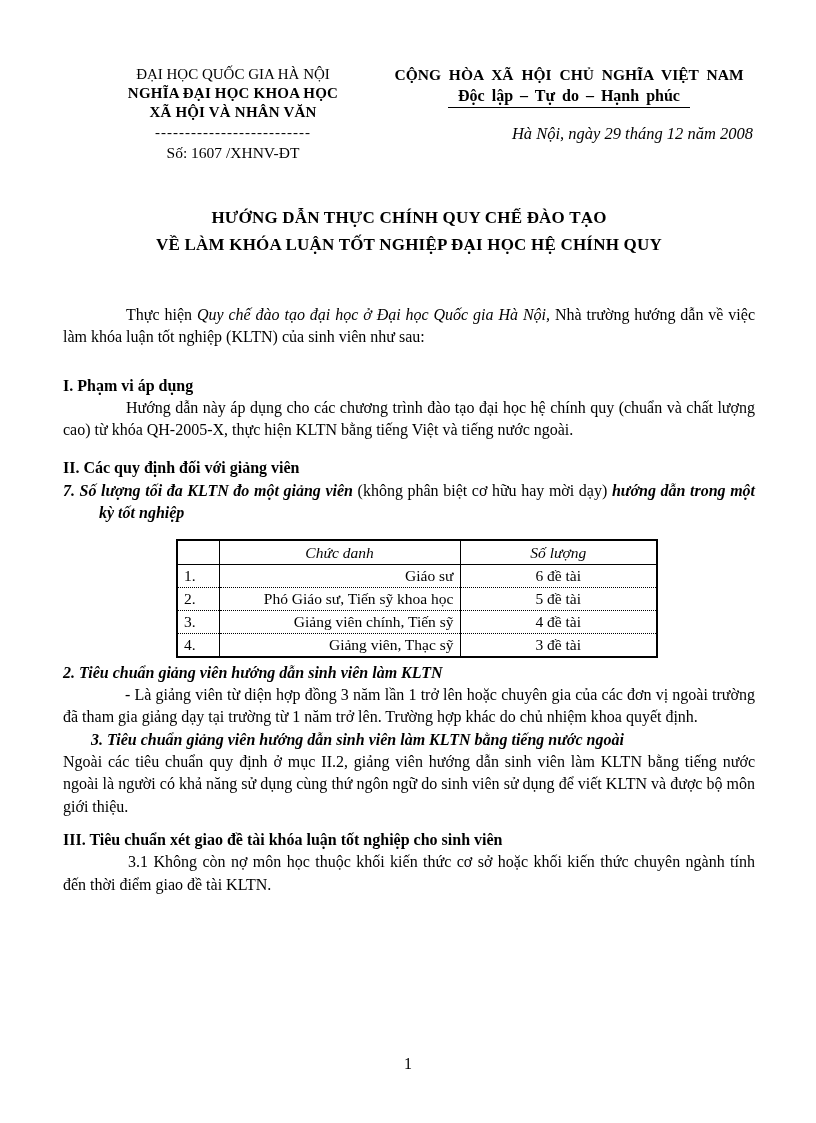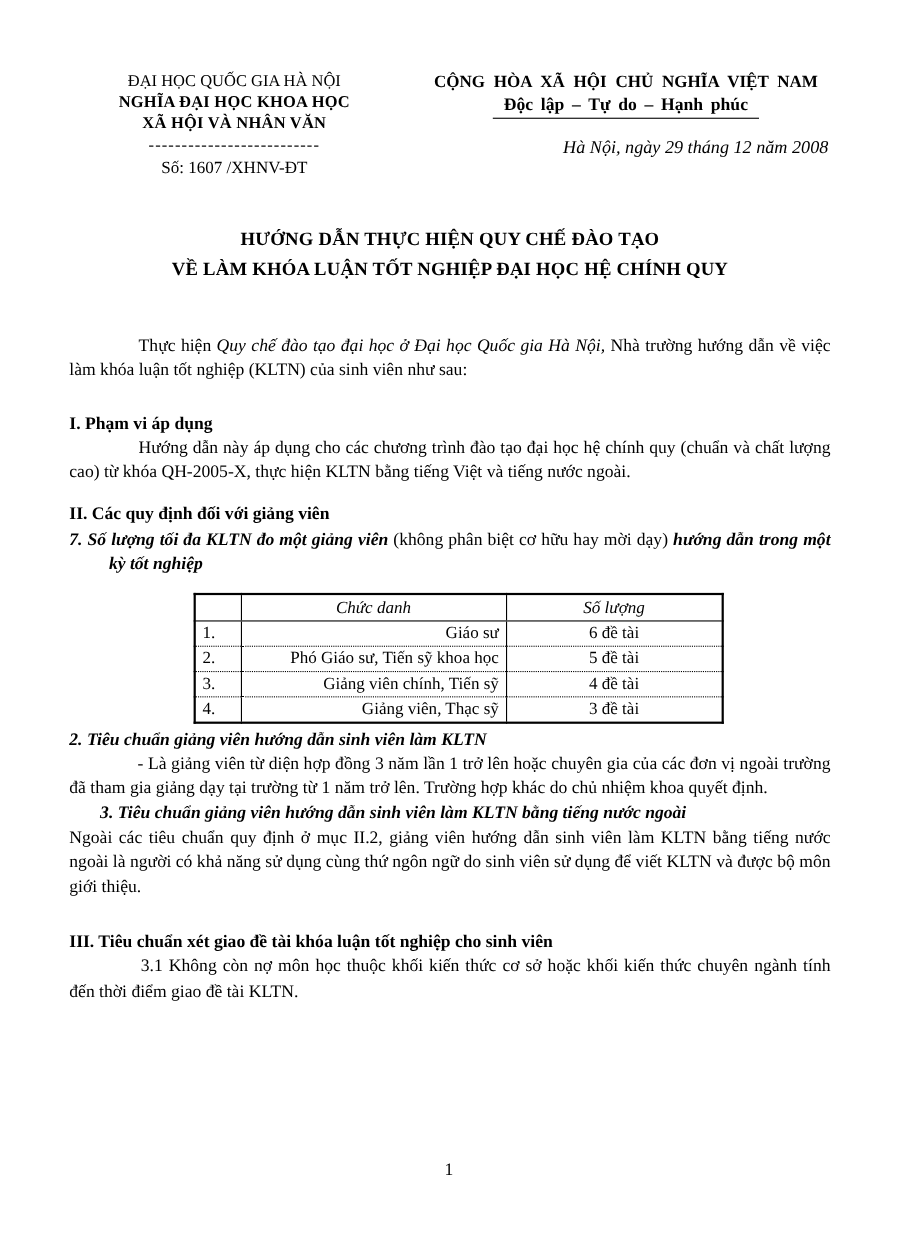--- a/index.html
+++ b/index.html
@@ -10,21 +10,21 @@
     background: #ffffff;
     color: #000000;
     font-family: "Liberation Serif", "DejaVu Serif", serif;
     font-size: 16px;
     box-sizing: border-box;
     padding: 65px 61px 0 63px;
     overflow: hidden;
   }
 
   
-  .header-row { display: flex; justify-content: space-between; align-items: flex-start; gap: 16px; }
+  .header-row { display: flex; justify-content: flex-end; align-items: flex-start; }
   .header-left { width: 300px; text-align: center; font-size: 15px; line-height: 19px; }
   .org-parent { font-size: 15px; }
   .org-bold { font-weight: bold; letter-spacing: .2px; }
   .header-sep { margin-top: 3px; line-height: 14px; letter-spacing: 1px; }
   .doc-number { margin-top: 4px; font-size: 15.5px; }
 
   .header-right { width: 372px; text-align: center; }
   .country { font-weight: bold; font-size: 15.5px; word-spacing: 4px; line-height: 20px; }
   .motto-wrap { margin-top: 2px; }
   .motto {
@@ -99,21 +99,21 @@
   .quota-table tbody tr + tr td { border-top: 1px dotted #000; }
   .col-no { width: 42px; }
   .col-title { width: 241px; }
   .col-qty { width: 197px; }
   .cell-no { text-align: left; }
   .cell-title { text-align: right; }
   .cell-qty { text-align: center; }
 
   .item2-h { margin-top: 4px; }
   .item3-h { margin-left: 28px; margin-top: 0; }
-  .sec3-h { margin-top: 28px; }
+  .sec3-h { margin-top: 11px; }
 
   .page-number {
     position: absolute;
     left: 0;
     bottom: 50px;
     width: 100%;
     text-align: center;
     font-size: 16px;
   }
 </style>
@@ -133,21 +133,21 @@
     <div class="header-right">
       <div class="country">CỘNG HÒA XÃ HỘI CHỦ NGHĨA VIỆT NAM</div>
       <div class="motto-wrap">
         <span class="motto">Độc lập – Tự do – Hạnh phúc</span>
       </div>
       <div class="place-date">Hà Nội, ngày 29 tháng 12 năm 2008</div>
     </div>
   </div>
 
   <div class="title-block">
-    <div>HƯỚNG DẪN THỰC HIỆN QUY CHẾ ĐÀO TẠO</div>
+    <div>HƯỚNG DẪN THỰC CHÍNH QUY CHẾ ĐÀO TẠO</div>
     <div>VỀ LÀM KHÓA LUẬN TỐT NGHIỆP ĐẠI HỌC HỆ CHÍNH QUY</div>
   </div>
 
 
   <p class="para ti intro"><span>Thực hiện</span> <span class="it">Quy chế đào tạo đại học ở Đại học Quốc gia Hà Nội,</span> <span>Nhà trường hướng dẫn về việc làm khóa luận tốt nghiệp (KLTN) của sinh viên như sau:</span></p>
 
   <div class="hd sec1-h">I. Phạm vi áp dụng</div>
   <p class="para ti" style="margin:0;">Hướng dẫn này áp dụng cho các chương trình đào tạo đại học hệ chính quy (chuẩn và chất lượng cao) từ khóa QH-2005-X, thực hiện KLTN bằng tiếng Việt và tiếng nước ngoài.</p>
 
   <div class="hd sec2-h">II. Các quy định đối với giảng viên</div>

